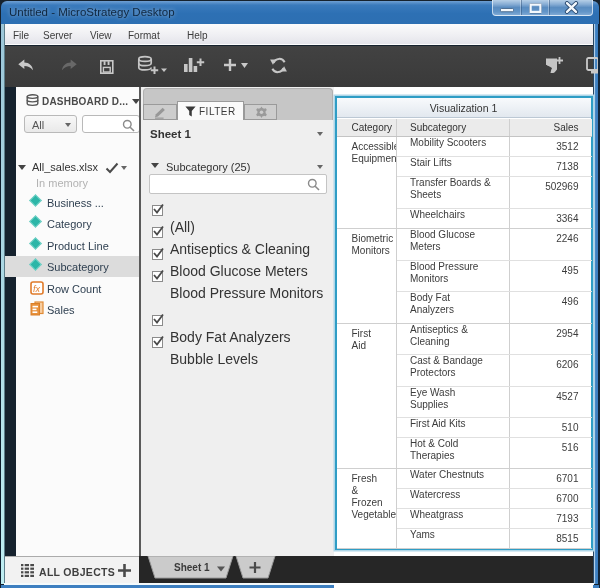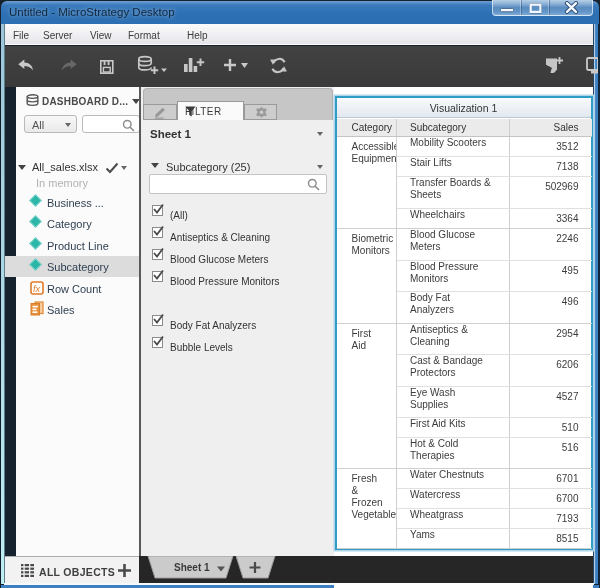--- a/index.html
+++ b/index.html
@@ -51,27 +51,27 @@
   transform:rotate(45deg); border:1.5px solid #7fd6cc; }
 
 #vsep { left:139px; top:87px; width:2px; height:469px; background:#5a5a5a; }
 
 #fpanel { left:141px; top:87px; width:193px; height:469px; background:#efefef; }
 #fp-tabstrip { left:2px; top:1px; width:190px; height:32px; background:#c6c6c6; border-radius:4px 4px 0 0; border:1px solid #b0b0b0; border-bottom:none; position:absolute; }
 .tab { position:absolute; border:1px solid #9a9a9a; }
 #tab-pencil { left:2px; top:17px; width:34px; height:16px; background:#cdcdcd; }
 #tab-filter { left:36px; top:14px; width:67px; height:19px; background:#fafafa; border-bottom:none; }
 #tab-gear { left:103px; top:17px; width:33px; height:16px; background:#cdcdcd; }
-#tab-filter span { position:absolute; left:7px; top:4px; font-size:10px; color:#3a3a3a; letter-spacing:.5px; }
+#tab-filter span { position:absolute; left:21px; top:4px; font-size:10px; color:#3a3a3a; letter-spacing:.5px; }
 #fp-sheet { position:absolute; left:9px; top:41px; font-size:11.5px; font-weight:bold; color:#333; }
 #fp-subcat { position:absolute; left:25px; top:74px; font-size:11px; color:#333; }
 #fp-search { position:absolute; left:8px; top:87px; width:178px; height:20px; background:#fff; border:1px solid #c4c4c4; border-radius:2px; }
 .chkrow { position:absolute; left:11px; width:180px; height:22px; }
 .chk { position:absolute; left:0; top:3px; width:11px; height:11px; background:#fff; border:1px solid #8b8b8b; }
-.chkrow .lbl { position:absolute; left:18px; top:8px; font-size:10px; color:#333; }
+.chkrow .lbl { position:absolute; left:18px; top:17px; font-size:14px; color:#333; }
 .tridown { width:0; height:0; border-left:4px solid transparent; border-right:4px solid transparent; border-top:5px solid #444; position:absolute; }
 .tridown2 { width:0; height:0; border-left:3.5px solid transparent; border-right:3.5px solid transparent; border-top:4px solid #666; position:absolute; }
 
 #vizarea { left:334px; top:87px; width:259px; height:549px; background:#fff;padding-left:17px; }
 #vizpanel { position:absolute; left:0.5px; top:9px; width:258px; height:454px;
   border:2px solid #2f9dc5; box-shadow:0 0 0 1.5px #aed6e8; background:#fff; }
 #viztitle { position:absolute; left:0; top:0; width:100%; height:20px; 
   background:linear-gradient(#f8fafc,#e2e8ef); border-bottom:1px solid #bcc8d4;
   font-size:10.5px; color:#333; text-align:center; }
 #viztitle span { position:relative; top:4px; }

